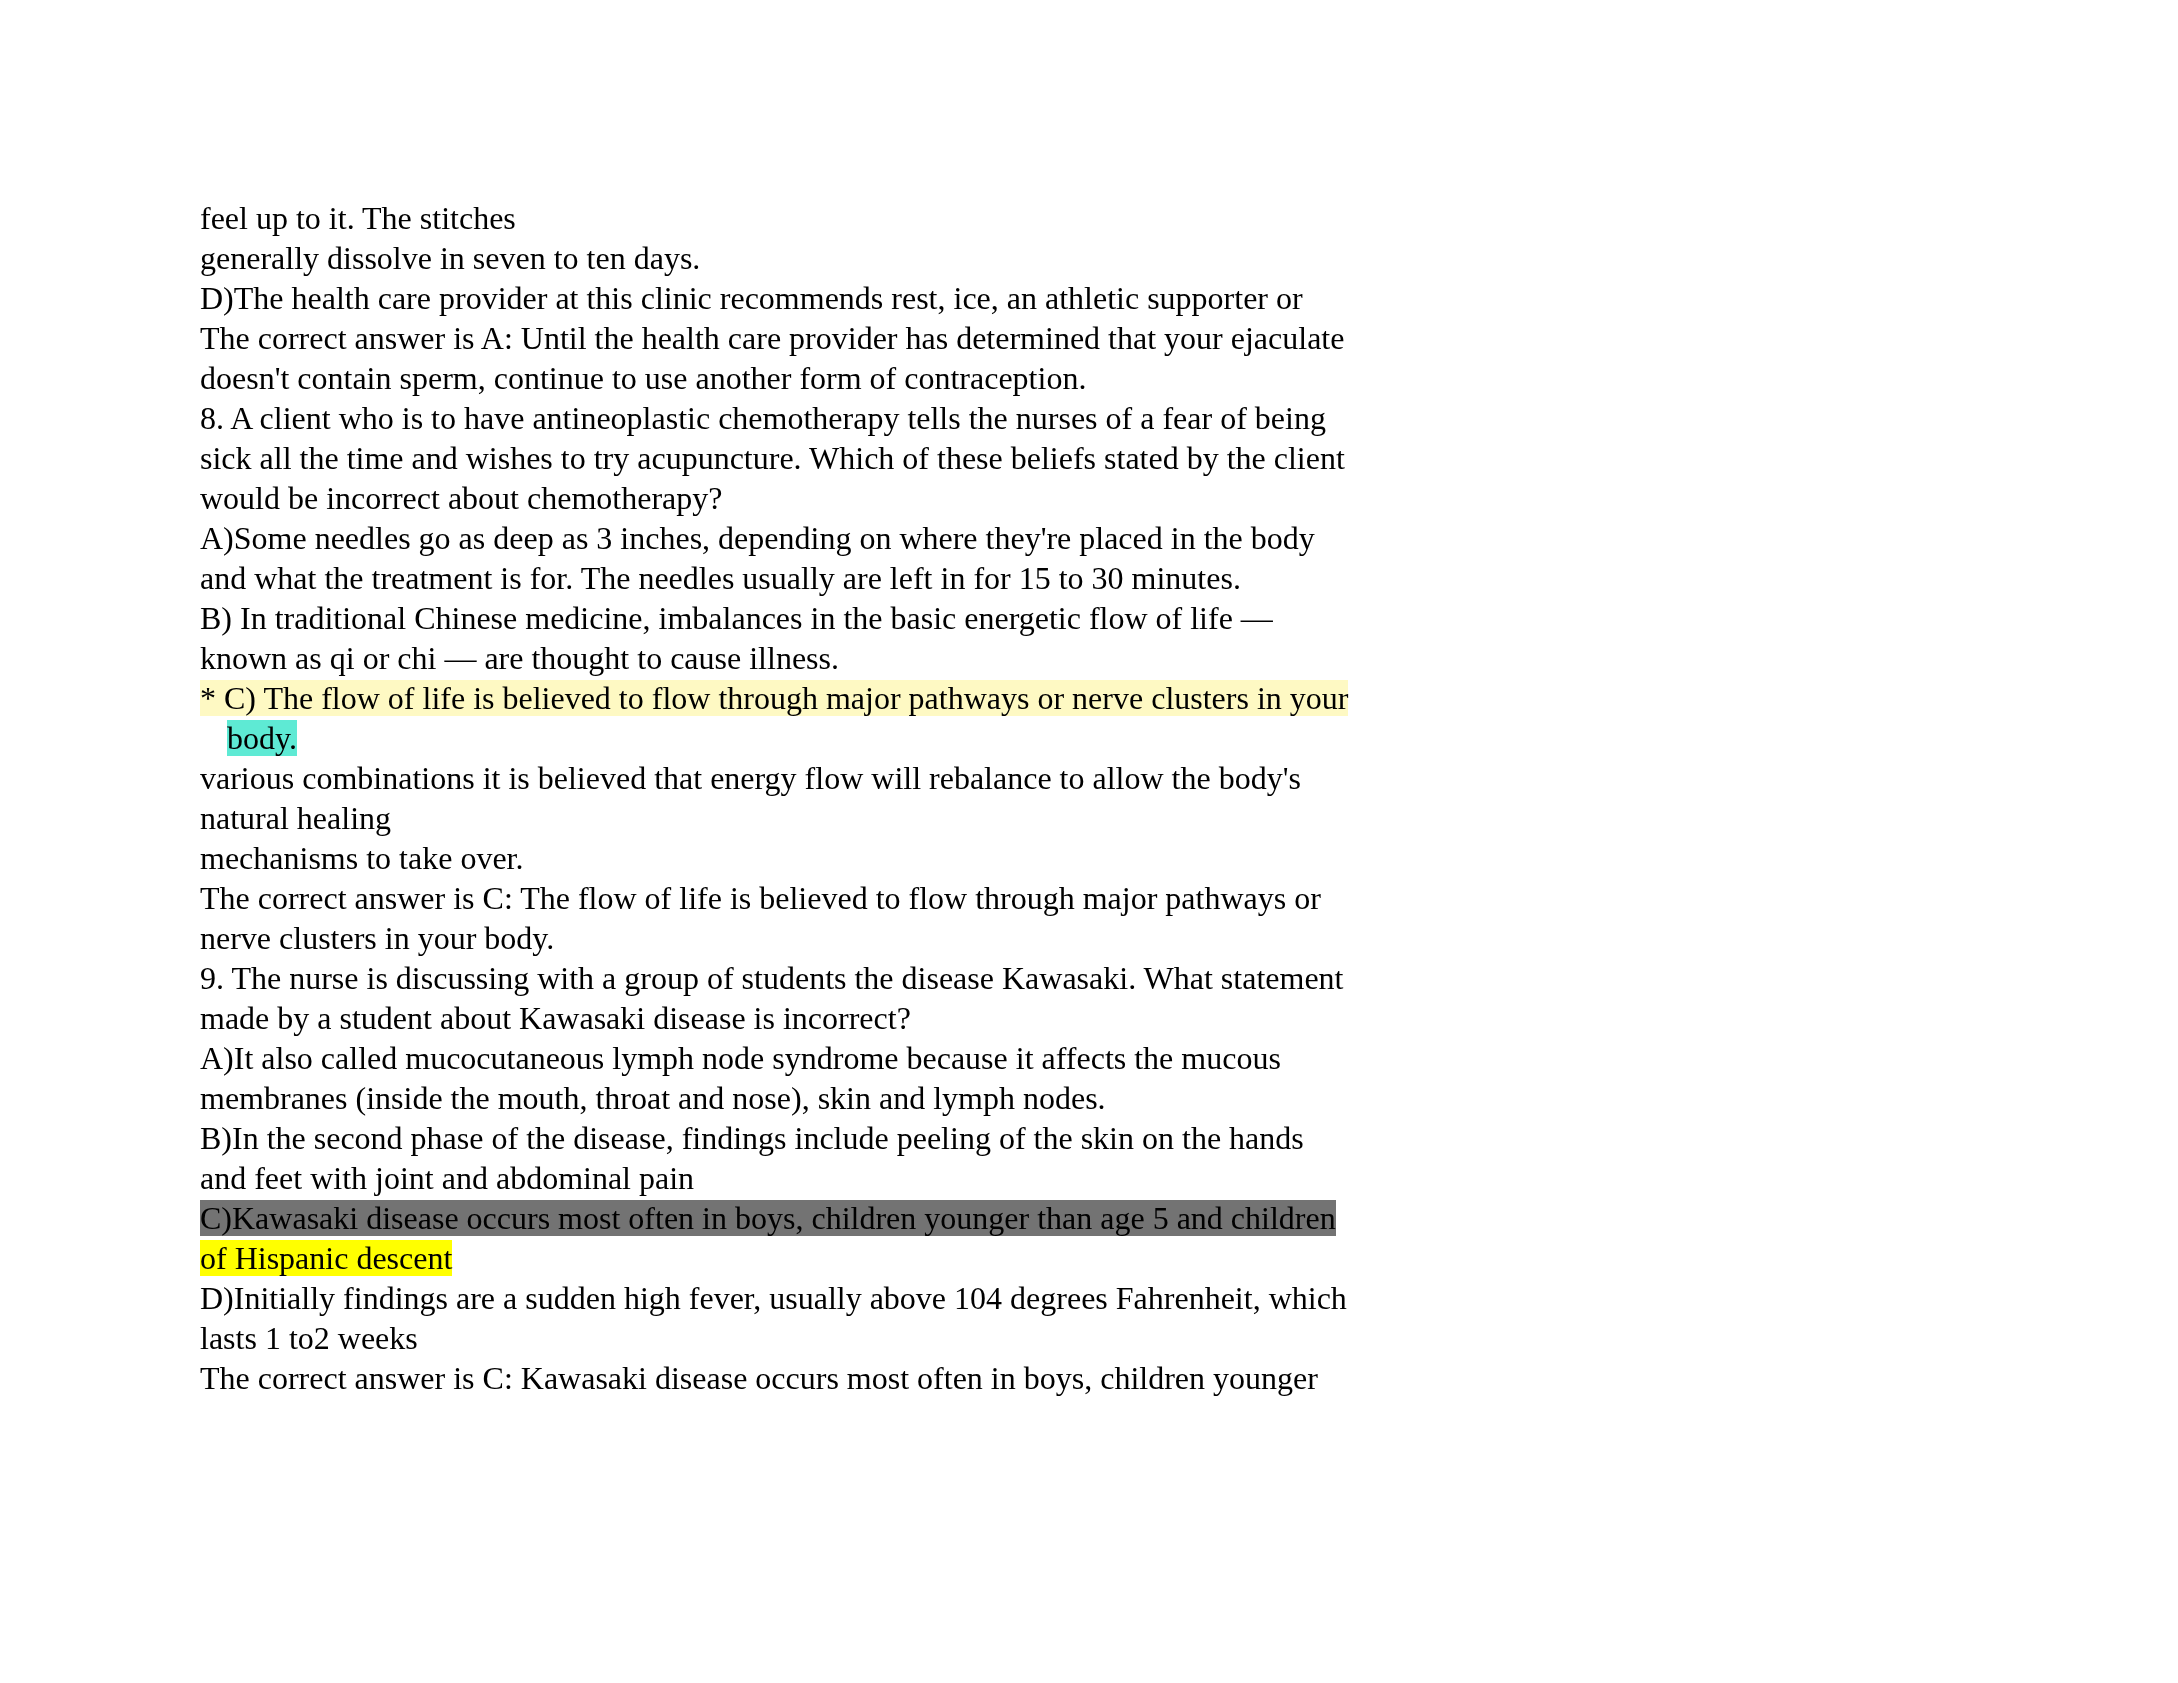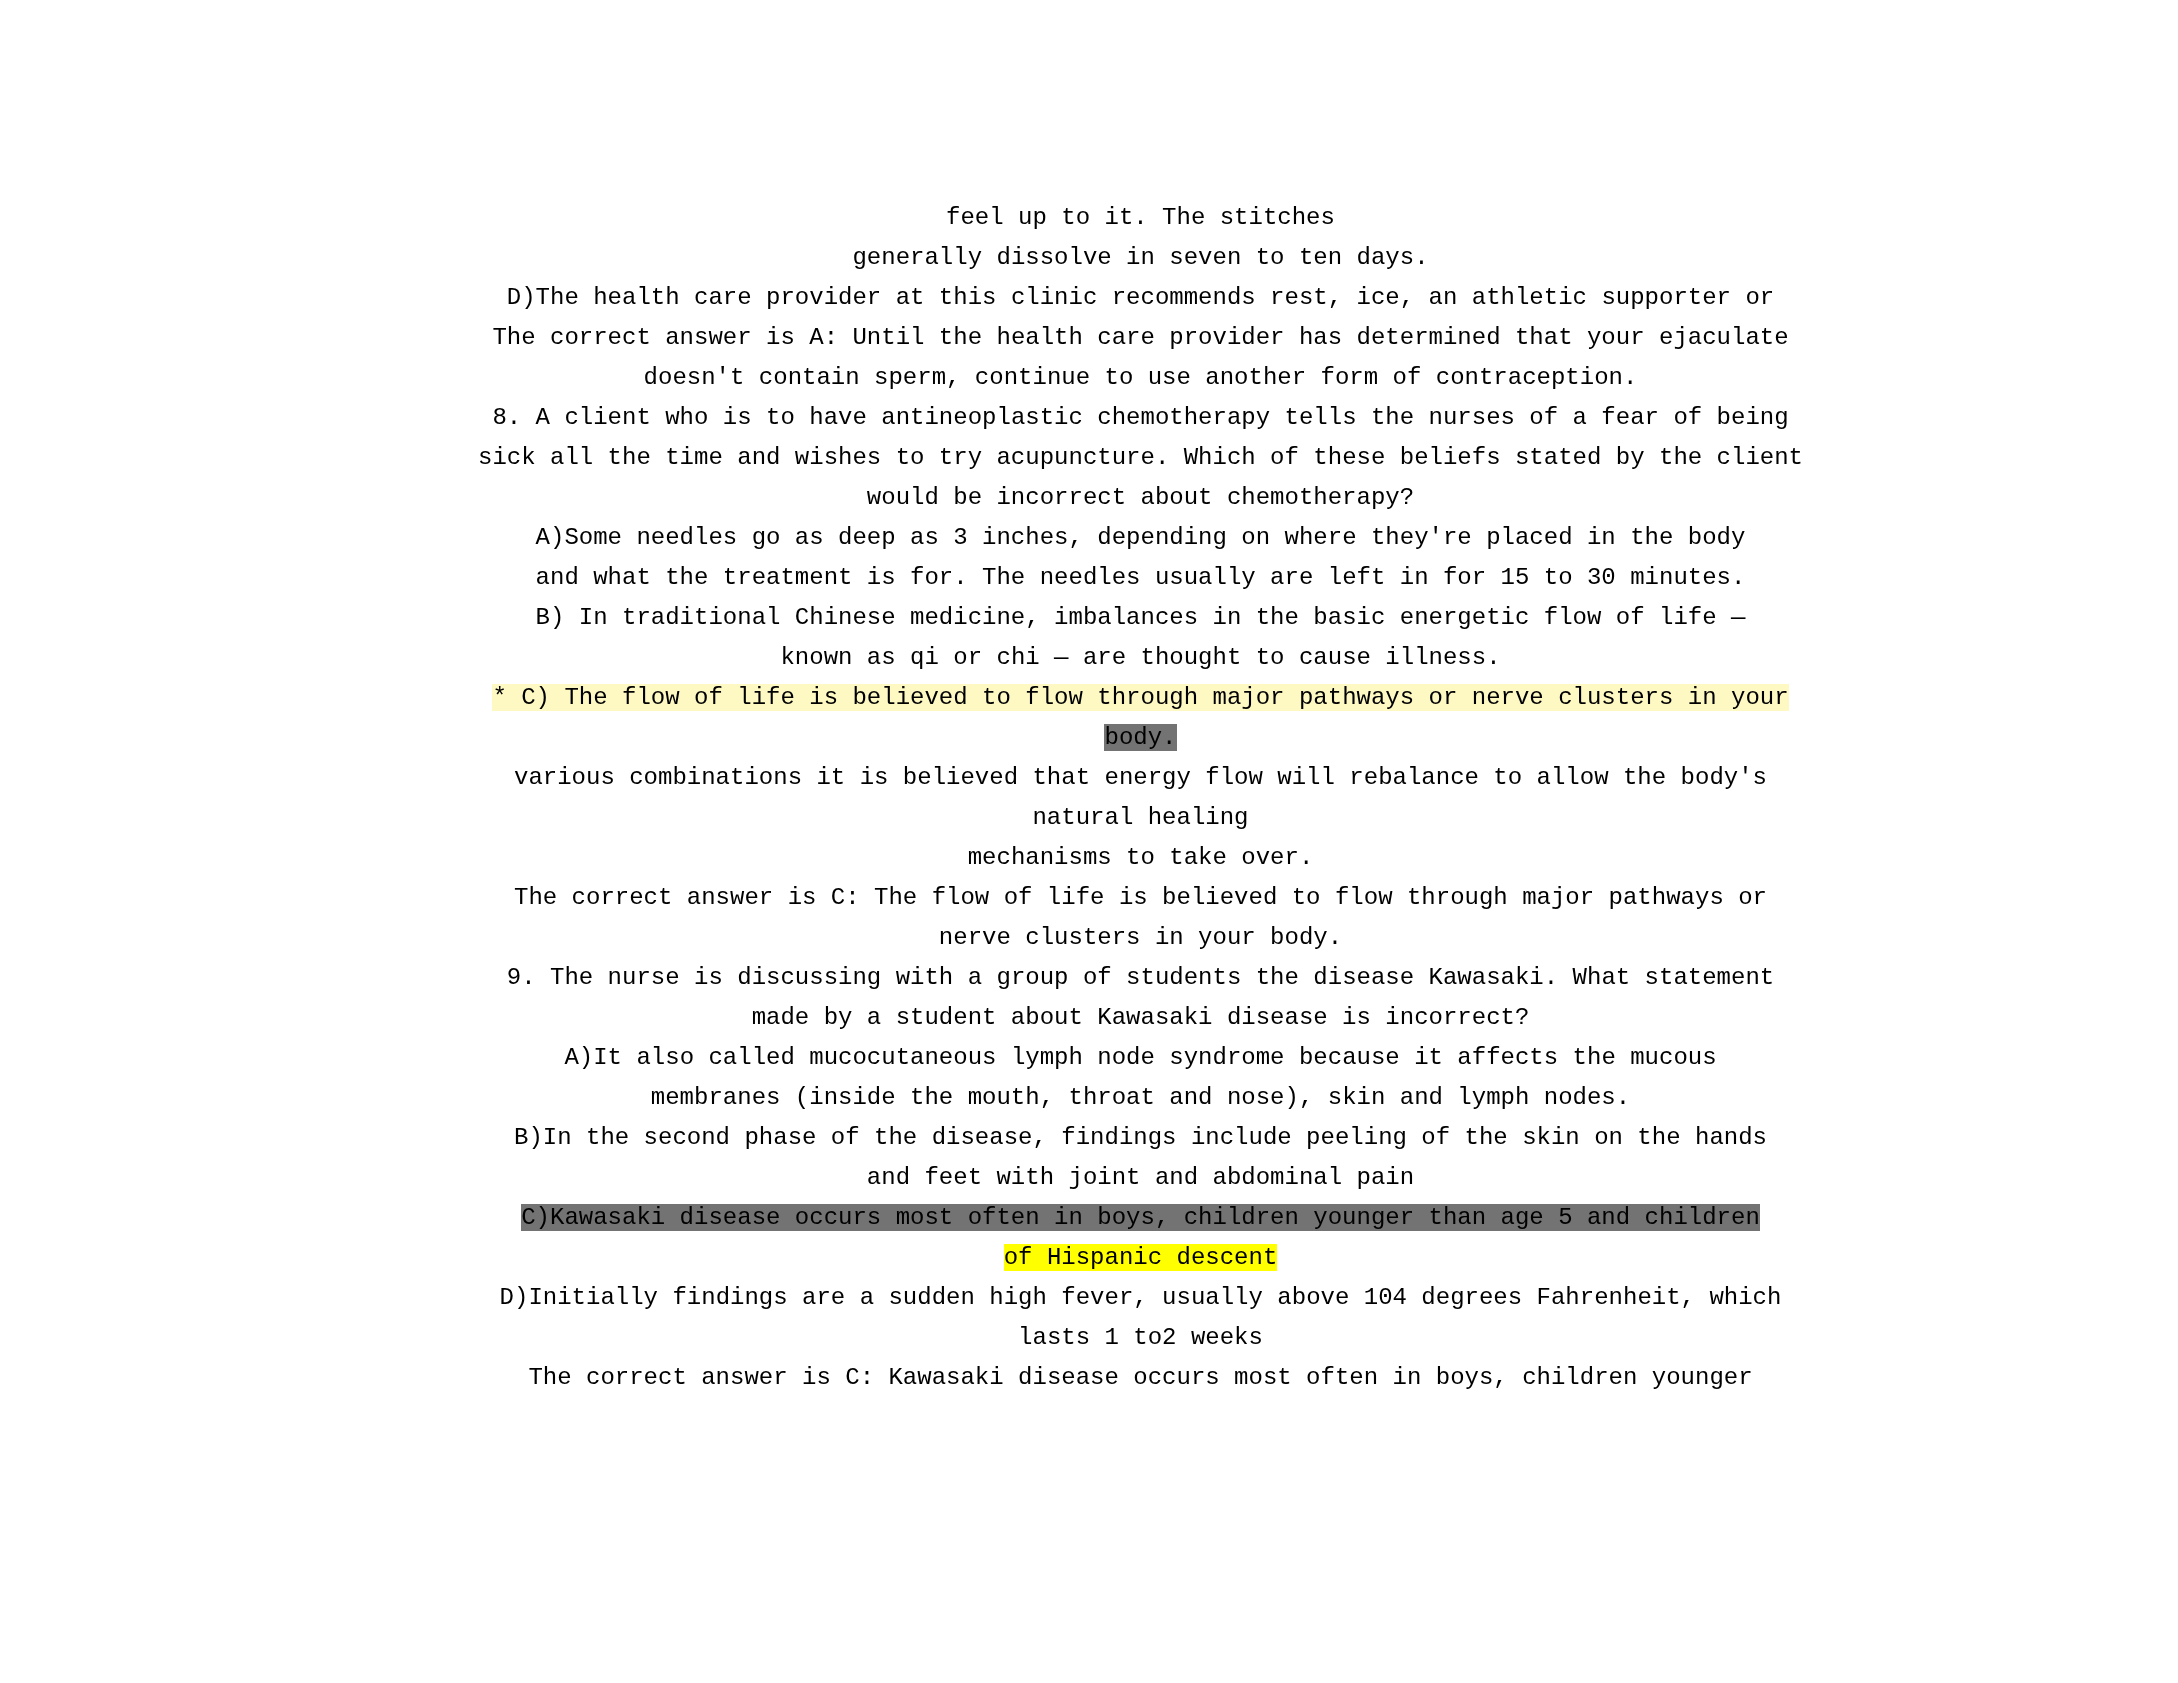--- a/index.html
+++ b/index.html
@@ -19,25 +19,24 @@
       top: 0;
       width: 2178px;
       height: 1683px;
       background: #ffffff;
     }
     .text-block {
       position: absolute;
       left: 200px;
       top: 198px;
       width: 1881px;
-      font-family: Liberation Mono, monospace;
-      font-size: 24px;
+      font-family: Liberation Serif, serif;
+      font-size: 32px;
       line-height: 40px;
       color: #000000;
-      text-align: center;
     }
     .line {
       display: block;
       white-space: pre;
       height: 40px;
     }
     .hl {
       background: #ffff00;
     }
   </style>
@@ -52,21 +51,21 @@
     <span class="line"><span>The correct answer is A: Until the health care provider has determined that your ejaculate</span></span>
     <span class="line"><span>doesn't contain sperm, continue to use another form of contraception.</span></span>
     <span class="line"><span>8. A client who is to have antineoplastic chemotherapy tells the nurses of a fear of being</span></span>
     <span class="line"><span>sick all the time and wishes to try acupuncture. Which of these beliefs stated by the client</span></span>
     <span class="line"><span>would be incorrect about chemotherapy?</span></span>
     <span class="line"><span>A)Some needles go as deep as 3 inches, depending on where they're placed in the body</span></span>
     <span class="line"><span>and what the treatment is for. The needles usually are left in for 15 to 30 minutes.</span></span>
     <span class="line"><span>B) In traditional Chinese medicine, imbalances in the basic energetic flow of life —</span></span>
     <span class="line"><span>known as qi or chi — are thought to cause illness.</span></span>
     <span class="line"><span class="hl" style="background: #fef9c3;">* C) The flow of life is believed to flow through major pathways or nerve clusters in your</span></span>
-    <span class="line"><span class="hl" style="background: #737373;">body.</span></span>
+    <span class="line"><span class="hl" style="background: #5eead4; margin-left: 27px;">body.</span></span>
     <span class="line"><span>various combinations it is believed that energy flow will rebalance to allow the body's</span></span>
     <span class="line"><span>natural healing</span></span>
     <span class="line"><span>mechanisms to take over.</span></span>
     <span class="line"><span>The correct answer is C: The flow of life is believed to flow through major pathways or</span></span>
     <span class="line"><span>nerve clusters in your body.</span></span>
     <span class="line"><span>9. The nurse is discussing with a group of students the disease Kawasaki. What statement</span></span>
     <span class="line"><span>made by a student about Kawasaki disease is incorrect?</span></span>
     <span class="line"><span>A)It also called mucocutaneous lymph node syndrome because it affects the mucous</span></span>
     <span class="line"><span>membranes (inside the mouth, throat and nose), skin and lymph nodes.</span></span>
     <span class="line"><span>B)In the second phase of the disease, findings include peeling of the skin on the hands</span></span>

